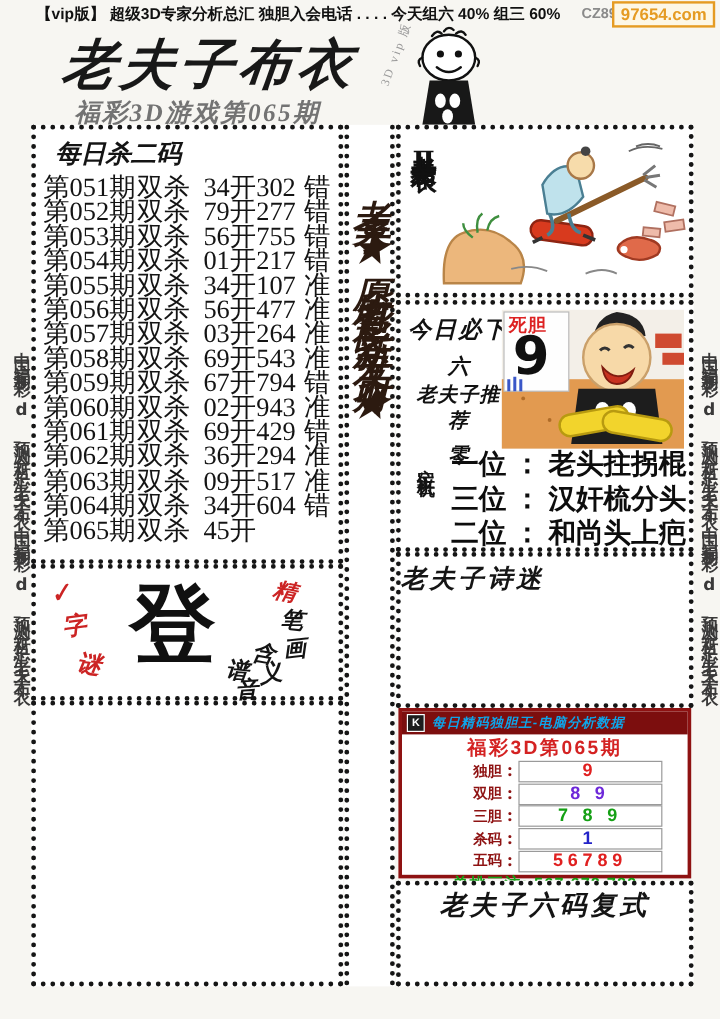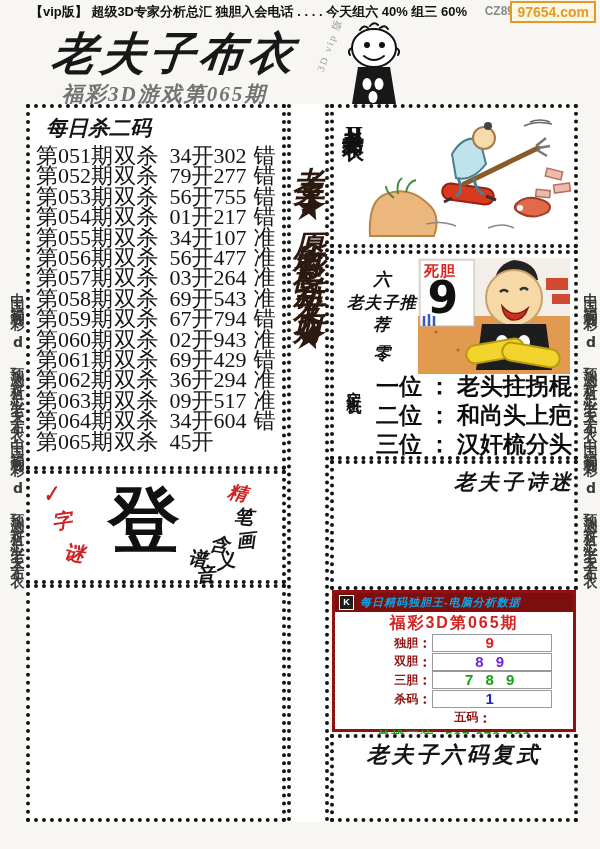--- a/index.html
+++ b/index.html
@@ -101,21 +101,21 @@
   .badge-label{position:absolute;right:118px;top:8px;color:#dd2222;font-size:15px;
     font-weight:bold;letter-spacing:1px;}
   .badge-number{position:absolute;right:116px;top:22px;color:#101010;font-size:44px;
     font-weight:bold;font-family:"DejaVu Sans",sans-serif;line-height:1;}
   .pos-mystery{position:absolute;left:10px;top:124px;writing-mode:vertical-rl;
     text-orientation:upright;font-size:15px;font-weight:bold;letter-spacing:3px;}
   .pos-lines{position:absolute;left:42px;top:118px;font-family:Liberation Serif, serif;}
   .pos-line{font-size:23px;font-weight:bold;line-height:29px;white-space:nowrap;color:#0d0d0d;}
   .pos-line .colon{padding:0 6px;}
   
-  .poem-box{left:330px;top:460px;width:248px;height:130px;text-align:right;
+  .poem-box{left:330px;top:460px;width:248px;height:130px;text-align:left;
     font-weight:bold;font-style:italic;color:#151515;}
   .poem-title{font-size:21px;margin-top:4px;letter-spacing:3px;}
   .poem-line{font-size:21px;line-height:29px;white-space:nowrap;}
   .poem-line:last-child{font-size:22px;}
   
   .ana-box{
     position:absolute;left:332px;top:590px;width:244px;height:142px;
     border:3px solid #8e1212;background:#fff;box-sizing:border-box;
   }
   .ana-header{
@@ -331,20 +331,21 @@
     <circle cx="152" cy="100" r="3" fill="#fff"></circle>
     <rect x="178" y="62" width="16" height="8" fill="#eebbaa" stroke="#b07060" stroke-width="1.5" transform="rotate(14 186 66)"></rect>
     <rect x="186" y="76" width="16" height="8" fill="#eebbaa" stroke="#b07060" stroke-width="1.5" transform="rotate(-8 194 80)"></rect>
     <rect x="168" y="82" width="14" height="7" fill="#eebbaa" stroke="#b07060" stroke-width="1.5" transform="rotate(6 175 85)"></rect>
     <path d="M156 18 q12 -6 28 -2 M162 14 q10 -4 20 0" stroke="#666" stroke-width="1.5" fill="none"></path>
   </svg>
 </div>
 
 <div class="dbox today-box">
   <div class="today-left">
+    <div class="today-l1">今日必下</div>
     <div class="today-l2">六</div>
     <div class="today-l3">老夫子推荐</div>
     <div class="today-l4">零</div>
   </div>
   <svg class="today-art" viewBox="0 0 152 116">
     <rect x="0" y="0" width="152" height="116" fill="#f3efe8"></rect>
     <rect x="0" y="58" width="152" height="58" fill="#e29a50"></rect>
     <circle cx="18" cy="74" r="1.6" fill="#b06c28"></circle>
       <circle cx="40" cy="92" r="1.6" fill="#b06c28"></circle>
     <circle cx="120" cy="82" r="1.6" fill="#b06c28"></circle>
@@ -364,24 +365,24 @@
     <rect x="84" y="88" width="58" height="18" rx="9" fill="#f2d42c" stroke="#b89a10" stroke-width="2" transform="rotate(10 113 97)"></rect>
   </svg>
   <div class="badge-label">死胆</div>
   <div class="badge-number">9</div>
   <div class="pos-mystery">定位玄机</div>
   <div class="pos-lines">
       <div class="pos-line">
       <span>一位</span><span class="colon">：</span><span>老头拄拐棍</span>
     </div>
       <div class="pos-line">
+      <span>三位</span><span class="colon">：</span><span>汉奸梳分头</span>
+    </div>
+      <div class="pos-line">
       <span>二位</span><span class="colon">：</span><span>和尚头上疤</span>
-    </div>
-      <div class="pos-line">
-      <span>三位</span><span class="colon">：</span><span>汉奸梳分头</span>
     </div>
     </div>
 </div>
 
 <div class="dbox poem-box">
   <div class="poem-title">老夫子诗迷</div>
   <div>
       <div class="poem-line"></div>
       <div class="poem-line"></div>
       <div class="poem-line"></div>
@@ -411,20 +412,21 @@
       <span class="ana-val" style="color: rgb(21, 160, 21);">7 8 9</span>
     </div>
       <div class="ana-row">
       <span class="ana-label">杀码</span>
       <span class="ana-colon">:</span>
       <span class="ana-val" style="color: rgb(35, 35, 200);">1</span>
     </div>
       <div class="ana-row">
       <span class="ana-label">五码</span>
       <span class="ana-colon">:</span>
+      <span class="ana-val" style="color: rgb(224, 32, 32);">56789</span>
     </div>
     </div>
   <div class="ana-footer">单挑三注:  567 678 789</div>
 </div>
 
 <div class="dbox combo-box">
   <div class="combo-title">老夫子六码复式</div>
   <div class="combo-grid">
       <div class="combo-item"></div>
       <div class="combo-item"></div>

